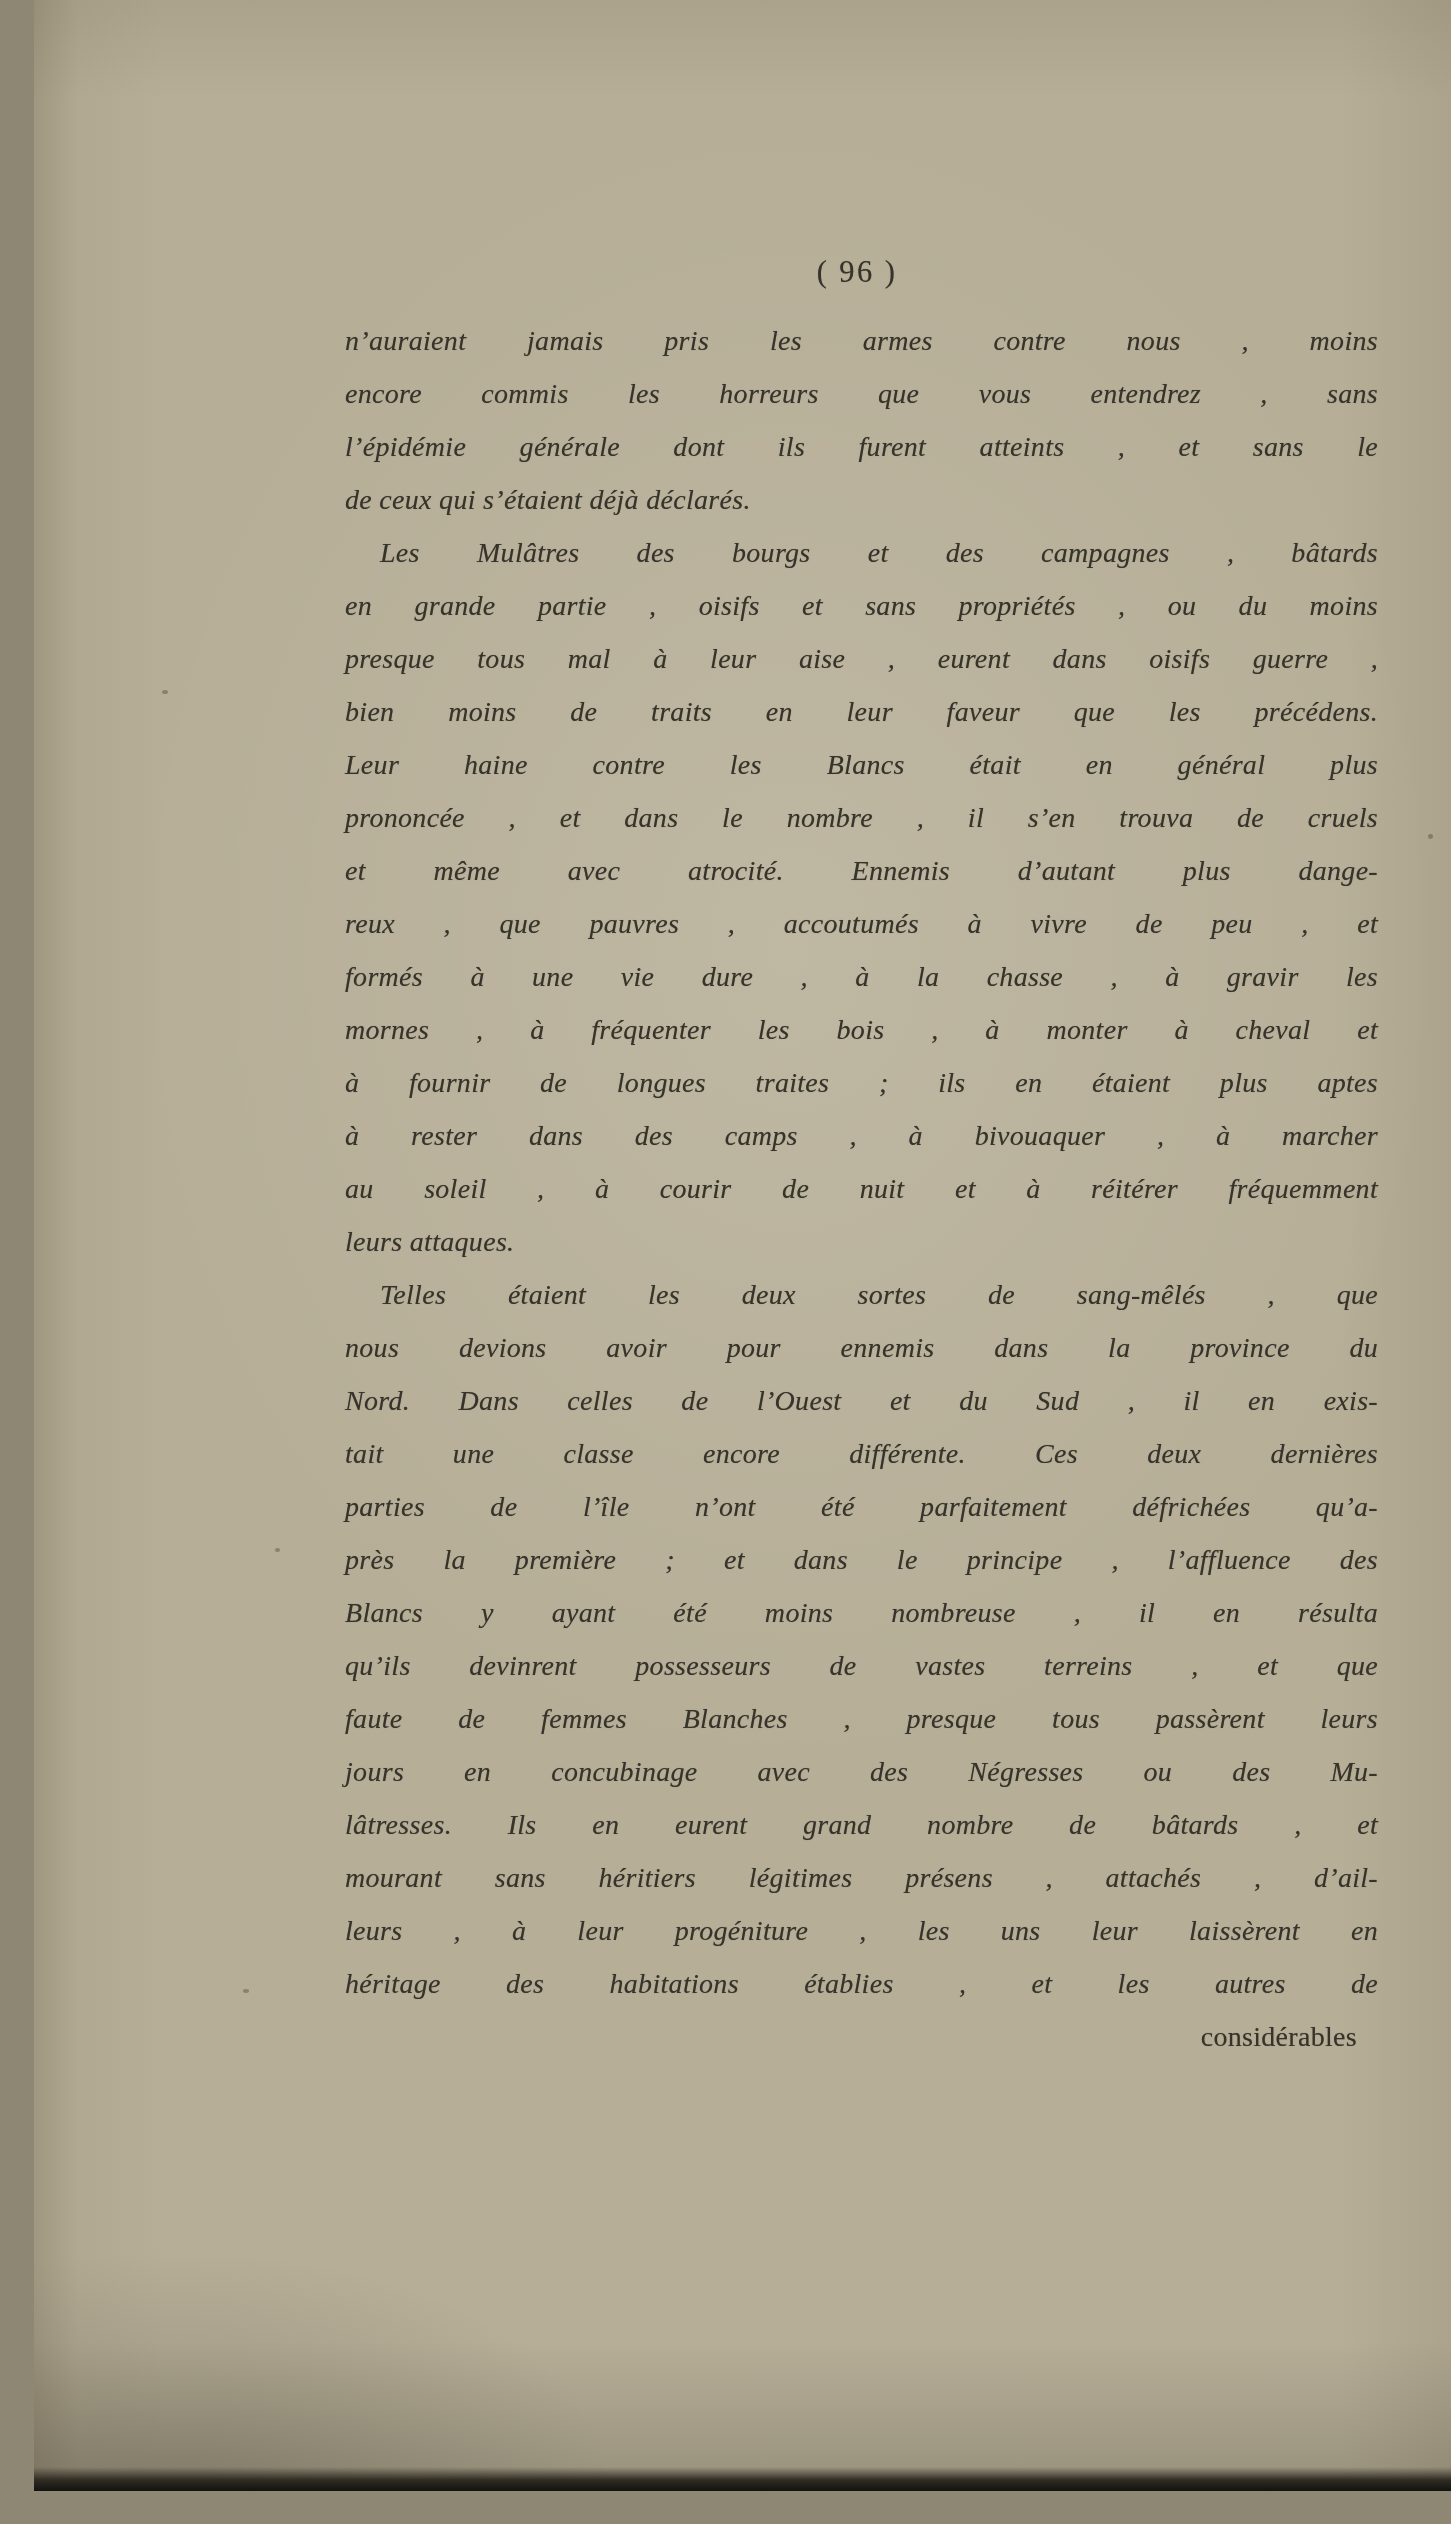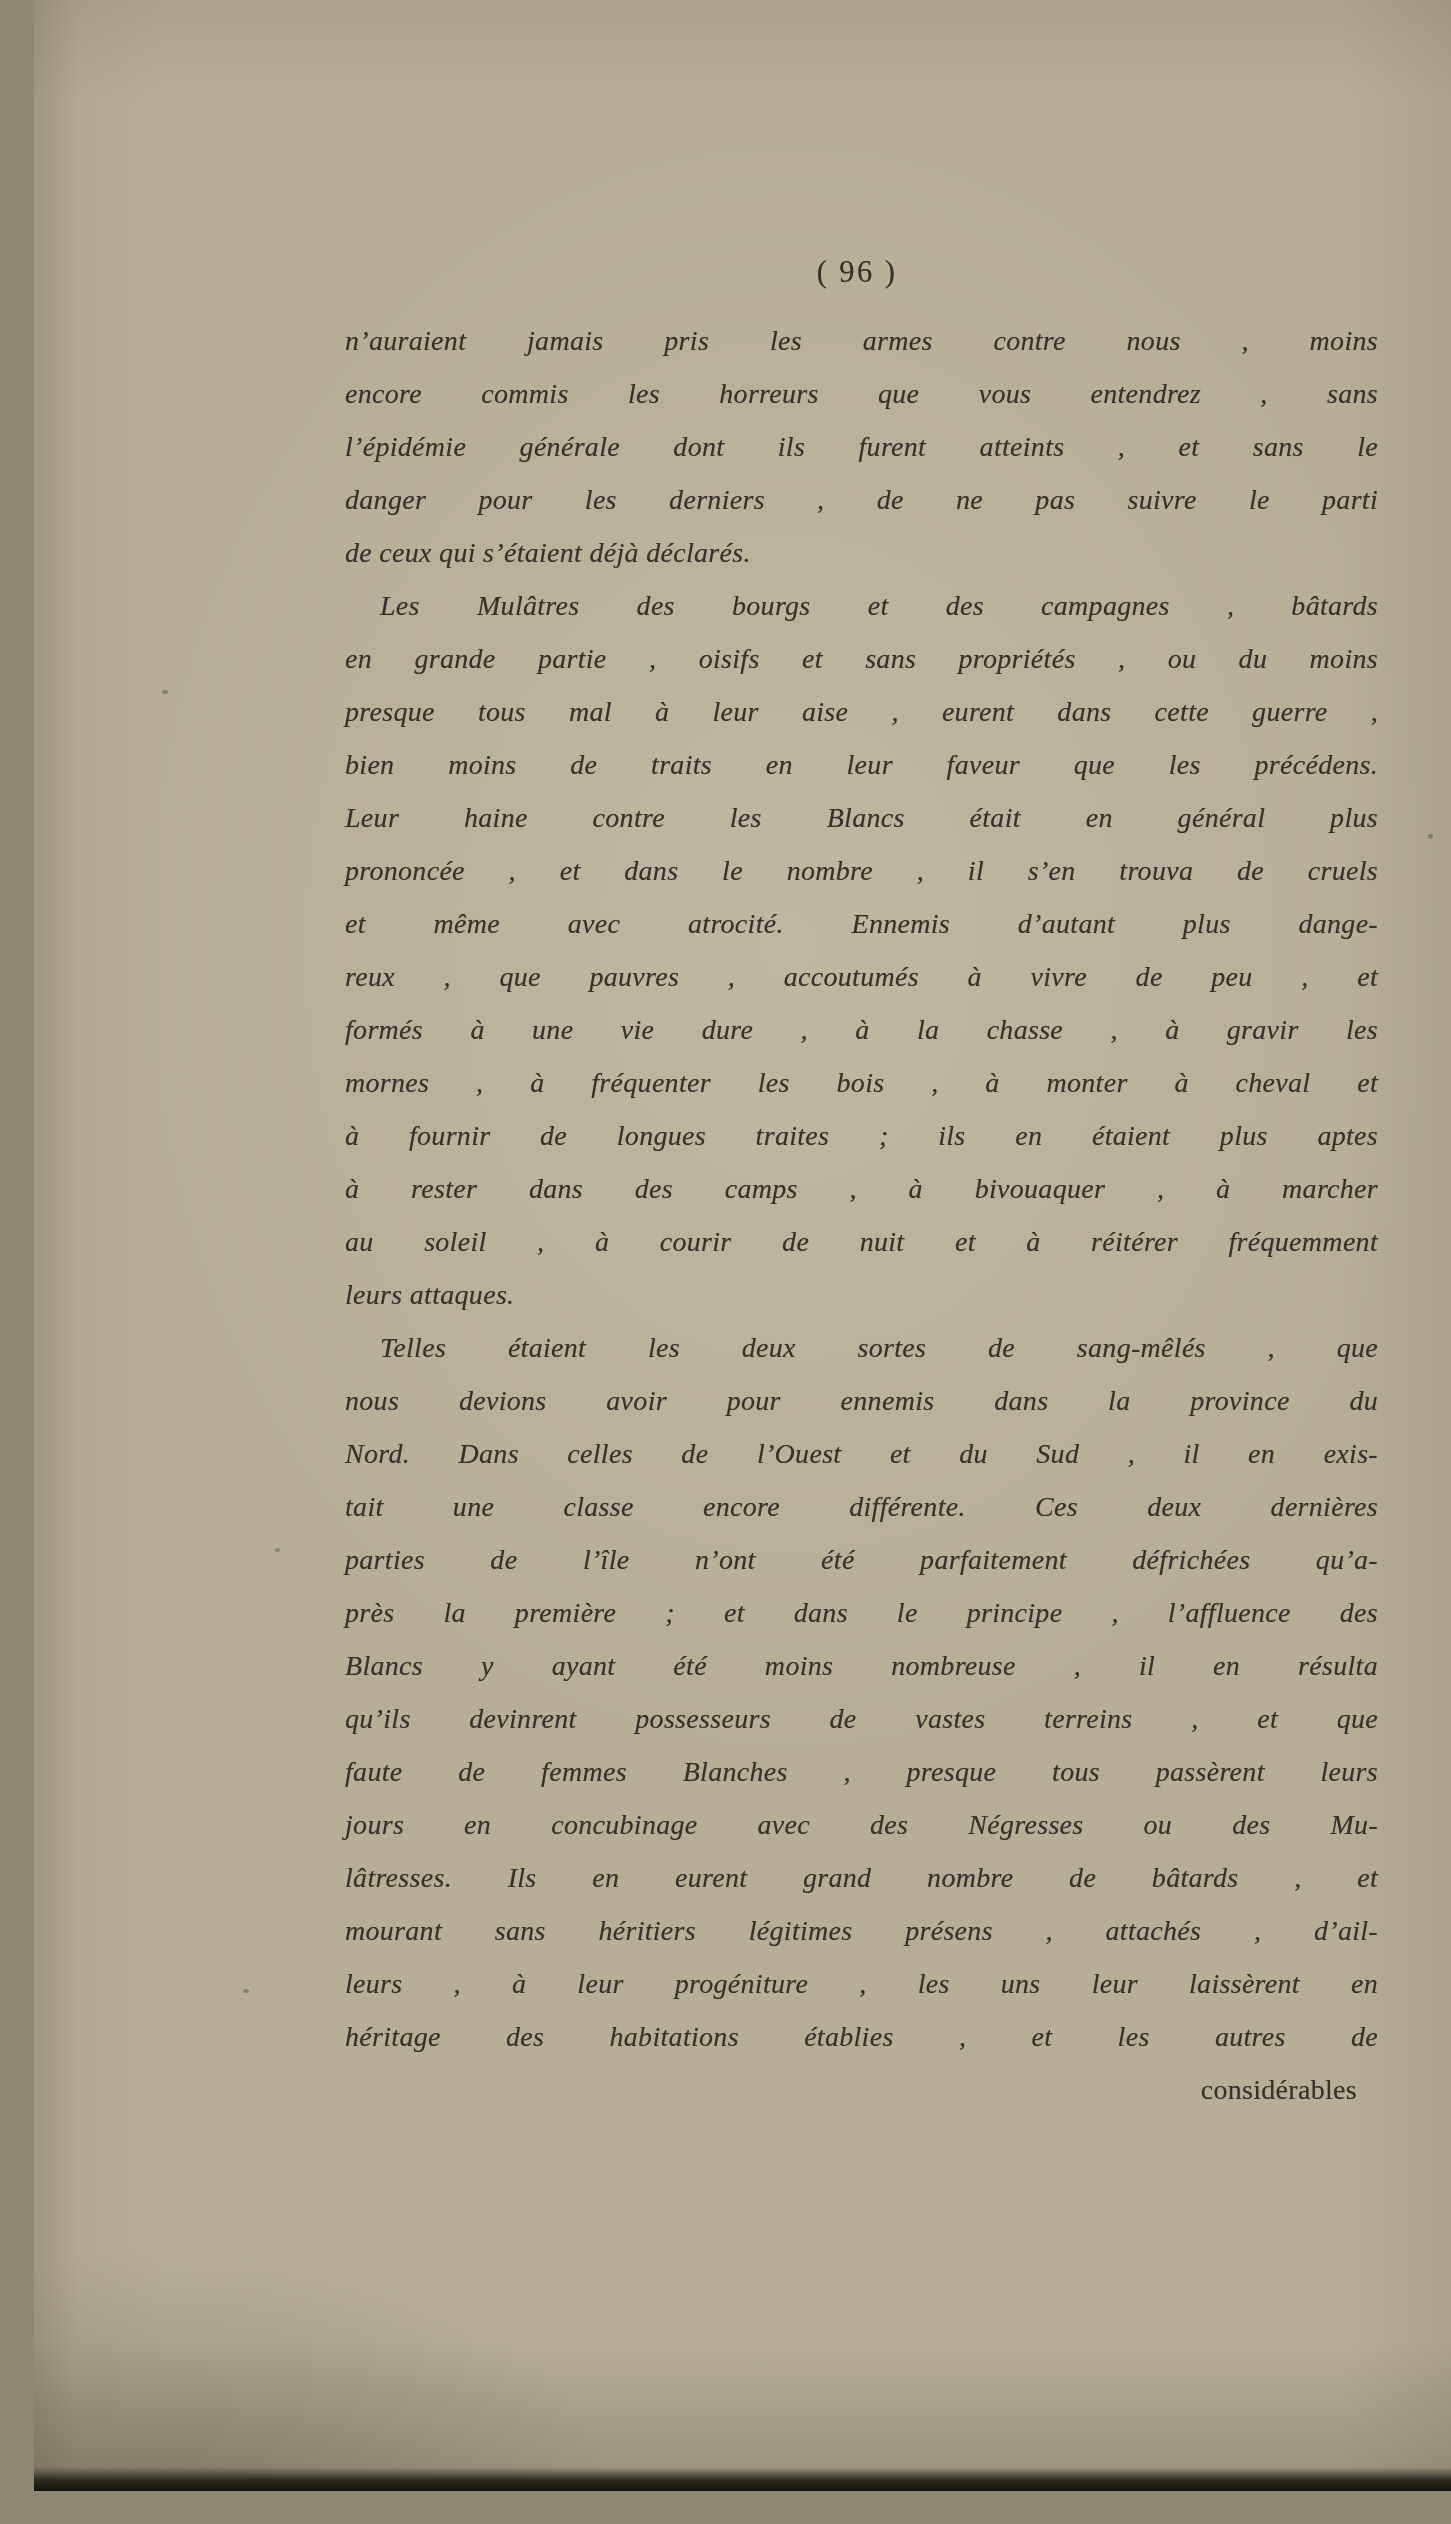--- a/index.html
+++ b/index.html
@@ -83,27 +83,26 @@
 <div class="page">
   <div class="paper-texture"></div>
 
   <div class="page-number">( 96 )</div>
 
   <div class="text-block">
       <div>
         <div class="line">n’auraient jamais pris les armes contre nous , moins</div>
         <div class="line">encore commis les horreurs que vous entendrez , sans</div>
         <div class="line">l’épidémie générale dont ils furent atteints , et sans le</div>
-        <div class="line">danger pour les derniers , de ne pas suivre le parti</div>
         <div class="line noj">de ceux qui s’étaient déjà déclarés.</div>
       </div>
       <div>
         <div class="line indent">Les Mulâtres des bourgs et des campagnes , bâtards</div>
         <div class="line">en grande partie , oisifs et sans propriétés , ou du moins</div>
-        <div class="line">presque tous mal à leur aise , eurent dans cette guerre ,</div>
+        <div class="line">presque tous mal à leur aise , eurent dans oisifs guerre ,</div>
         <div class="line">bien moins de traits en leur faveur que les précédens.</div>
         <div class="line">Leur haine contre les Blancs était en général plus</div>
         <div class="line">prononcée , et dans le nombre , il s’en trouva de cruels</div>
         <div class="line">et même avec atrocité. Ennemis d’autant plus dange-</div>
         <div class="line">reux , que pauvres , accoutumés à vivre de peu , et</div>
         <div class="line">formés à une vie dure , à la chasse , à gravir les</div>
         <div class="line">mornes , à fréquenter les bois , à monter à cheval et</div>
         <div class="line">à fournir de longues traites ; ils en étaient plus aptes</div>
         <div class="line">à rester dans des camps , à bivouaquer , à marcher</div>
         <div class="line">au soleil , à courir de nuit et à réitérer fréquemment</div>

